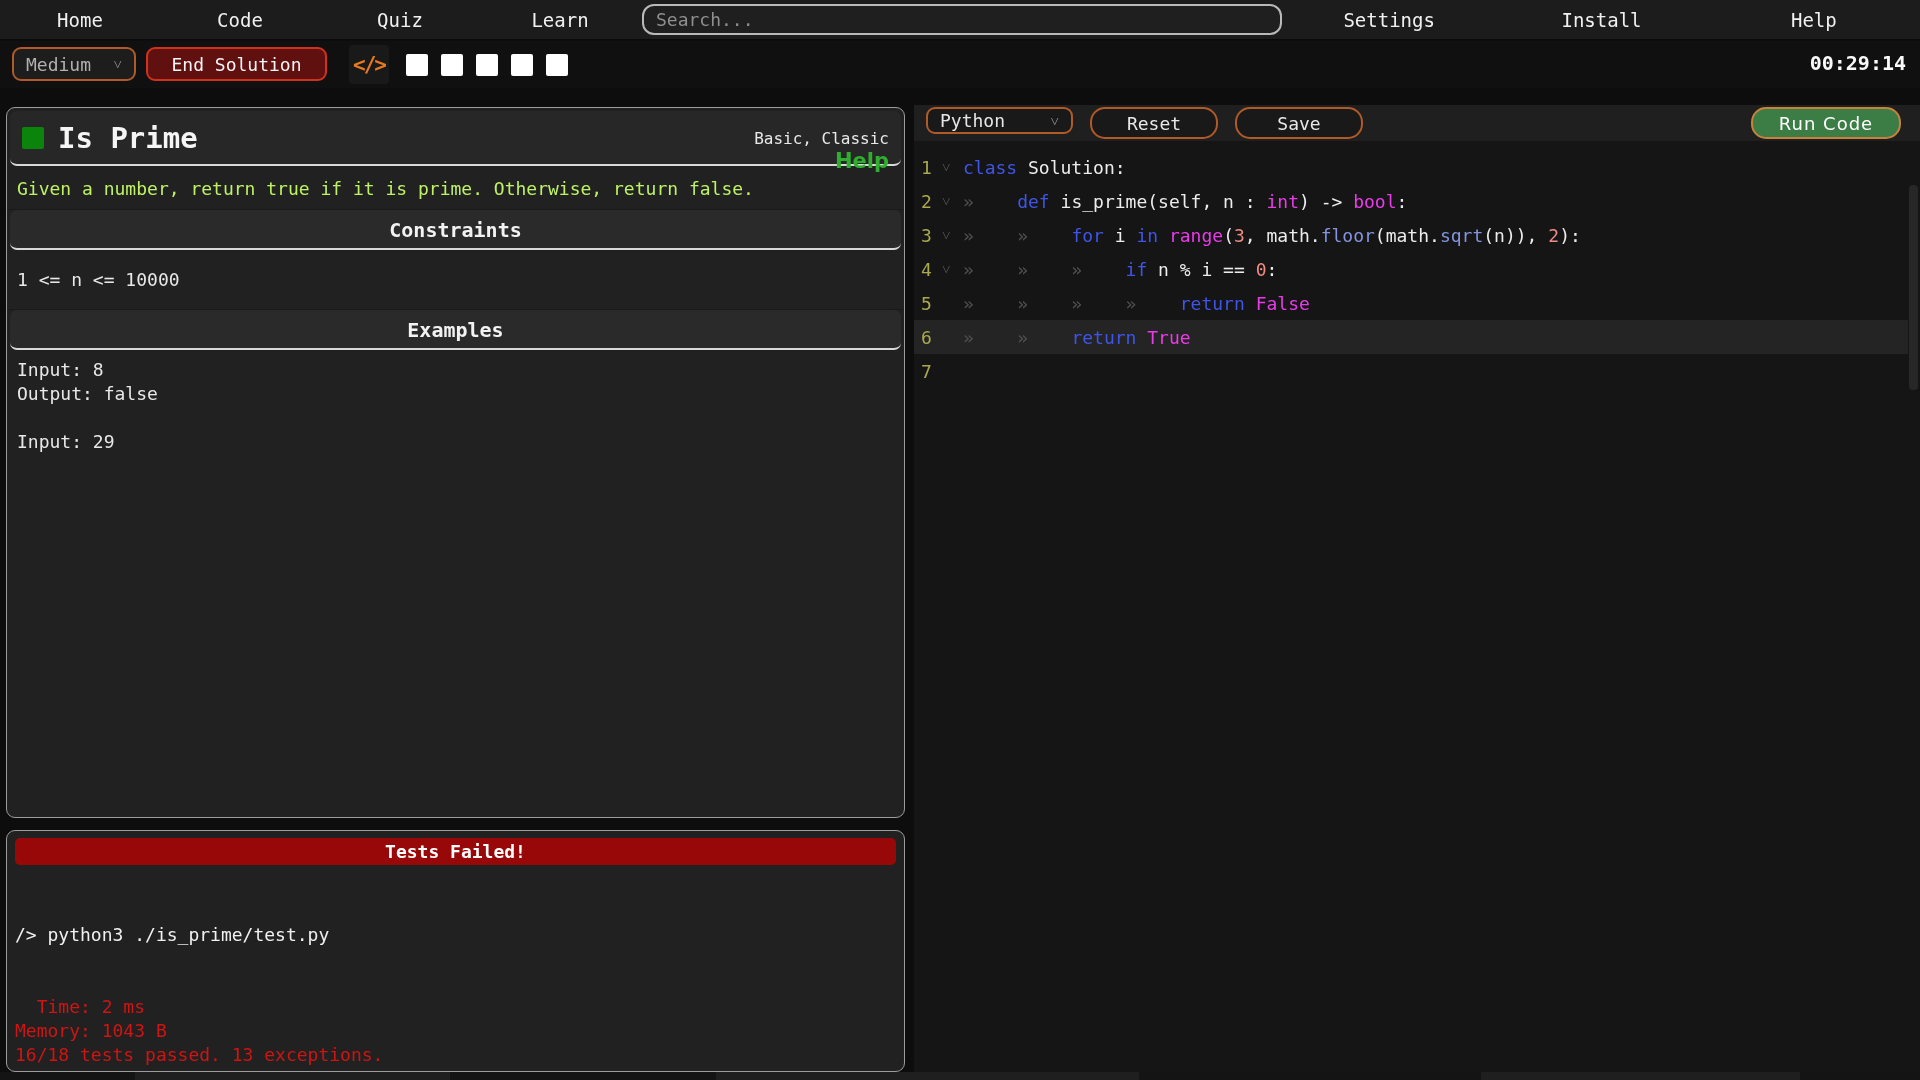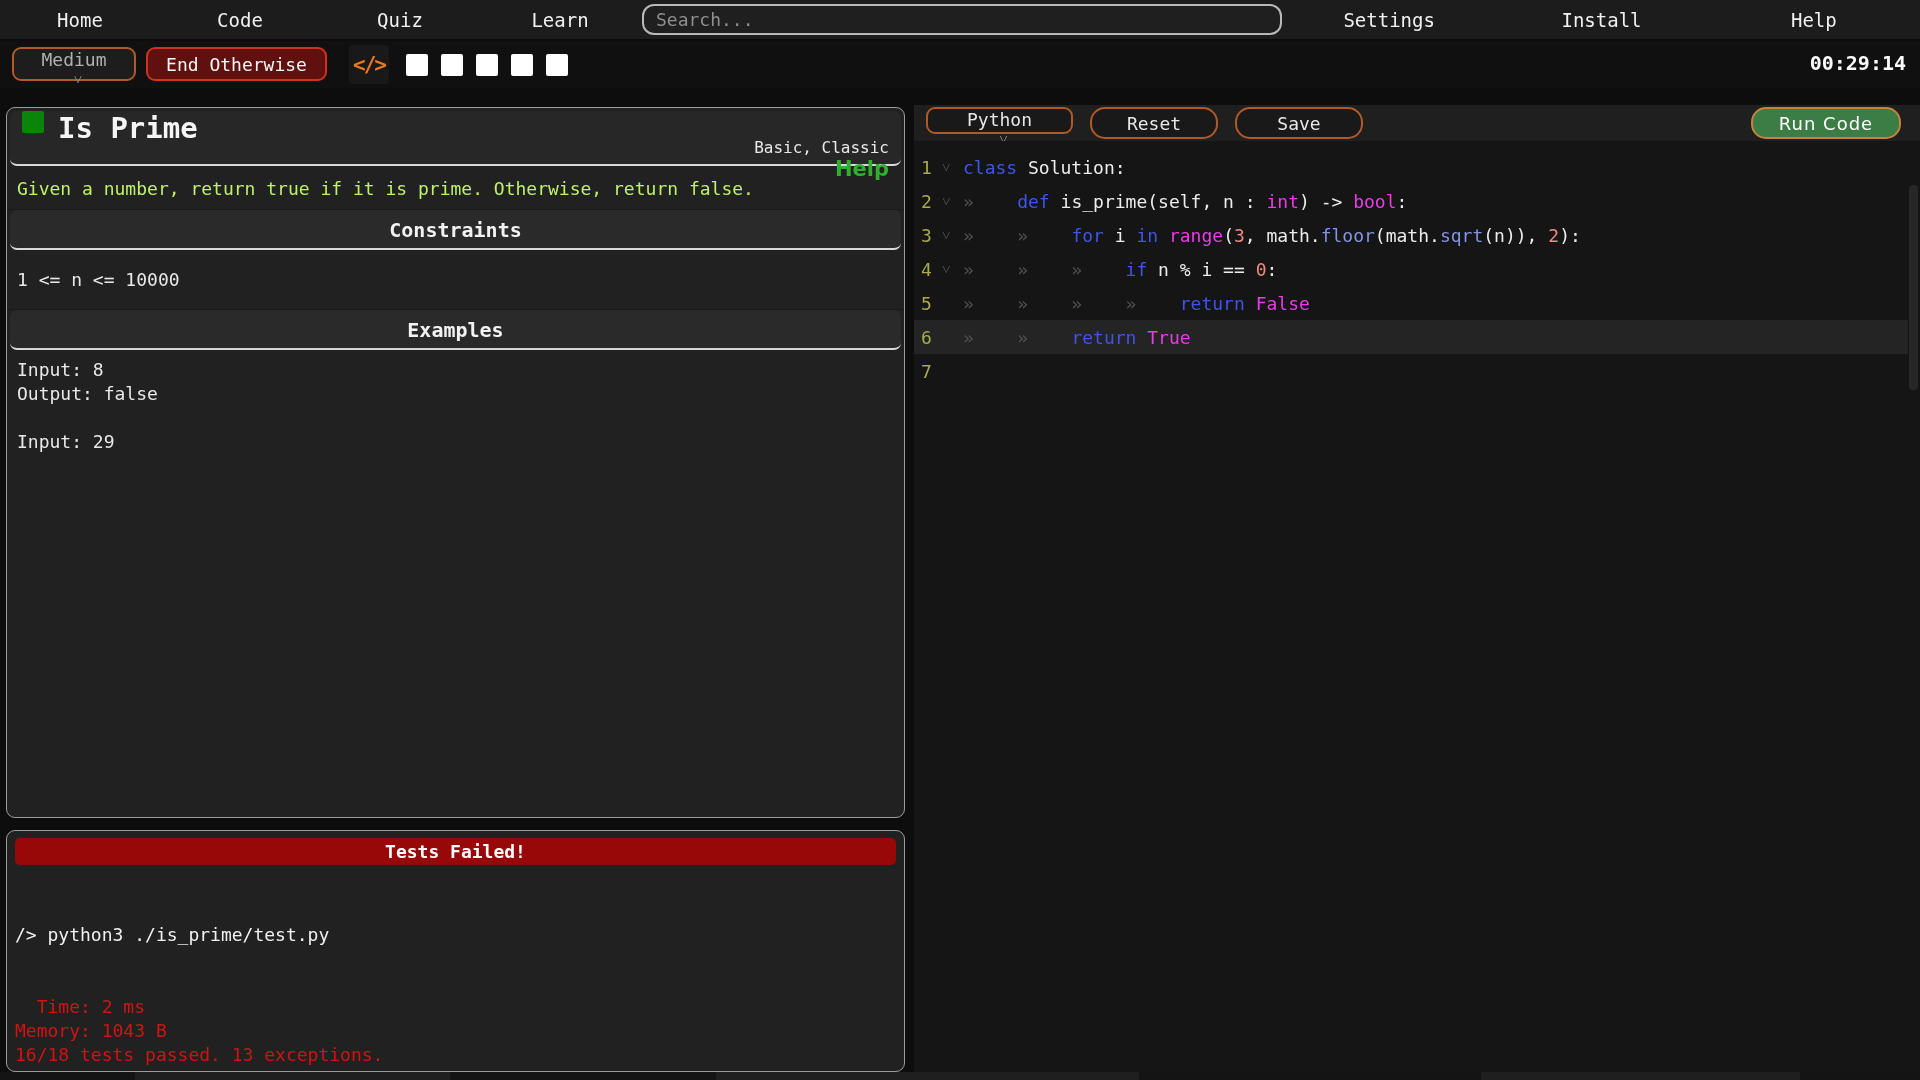--- a/index.html
+++ b/index.html
@@ -14,40 +14,40 @@
   .nav-item { flex:1; text-align:center; line-height:40px; color:#f0f0f0; font-size:19px; cursor:pointer; }
   .search { position:absolute; left:642px; top:4px; width:640px; height:31px;
     background:#1f1f1f; border:2px solid #b9b9b9; border-radius:12px; color:#9a9a9a;
     font-family:"DejaVu Sans Mono", monospace; font-size:18px; padding:0 12px; outline:none; }
   .search::placeholder { color:#8f8f8f; }
 
   
   .bar2 { position:absolute; left:0; top:41px; width:1920px; height:47px; background:#101010; }
   .dd { position:absolute; display:flex; align-items:center; justify-content:space-between;
     background:#1d1d1d; border:2px solid #b05a28; border-radius:9px; color:#b0b0b0;
-    font-size:18px; padding:0 12px; cursor:pointer;flex-direction:column; }
+    font-size:18px; padding:0 12px; cursor:pointer; }
   .dd .chev { color:#9a9a9a; font-size:15px; margin-left:8px; }
   .medium { left:12px; top:6px; width:124px; height:34px; }
   .end-btn { position:absolute; left:146px; top:6px; width:181px; height:34px;
     background:#611010; border:2px solid #d0321e; border-radius:9px; color:#f5f5f5;
     font-size:18px; display:flex; align-items:center; justify-content:center; cursor:pointer; }
   .code-tile { position:absolute; left:349px; top:4px; width:40px; height:39px;
     background:#191919; border-radius:4px; display:flex; align-items:center; justify-content:center; }
   .code-glyph { color:#e87a1e; font-size:21px; font-weight:bold; letter-spacing:-2px; }
   .squares { position:absolute; left:406px; top:13px; display:flex; gap:13px; }
   .square { width:22px; height:22px; background:#ffffff; border-radius:2px; }
   .timer { position:absolute; right:14px; top:10px; color:#fafafa; font-size:20px; font-weight:bold; }
 
   
   .panel { position:absolute; background:#212121; border:1px solid #9c9c9c; border-radius:9px; overflow:hidden; }
   .problem-panel { left:6px; top:107px; width:899px; height:711px; }
   .tests-panel  { left:6px; top:830px; width:899px; height:242px; }
 
   .title-band { margin:3px 3px 0 3px; height:55px; background:#272727; border-radius:7px;
-    border-bottom:2px solid #d8d8d8; display:flex; padding:0 12px; }
+    border-bottom:2px solid #d8d8d8; display:flex; align-items:center; padding:0 12px; }
   .green-sq { width:22px; height:22px; background:#0b840b; border-radius:2px; margin-right:14px; }
   .p-title { color:#f5f5f5; font-size:29px; font-weight:bold; }
   .title-right { margin-left:auto; text-align:right; line-height:1.15; }
   .p-tags { color:#e8e8e8; font-size:16px;margin-top:28px; }
   .p-diff { color:#2fae2f; font-size:21px; font-weight:bold; font-family:"DejaVu Sans", sans-serif; }
   .desc-row { padding:12px 10px 10px 10px; color:#bef264; font-size:18px; border-bottom:1px solid #1a1a1a; }
   .band { margin:0 3px; height:40px; background:#2a2a2a; border-radius:7px; border-bottom:2px solid #d8d8d8;
     text-align:center; line-height:40px; color:#f2f2f2; font-size:20px; font-weight:bold; }
   .val-row { padding:19px 10px; color:#e8e8e8; font-size:18px; border-bottom:1px solid #1a1a1a; white-space:pre; }
   .examples { padding:8px 10px; color:#e8e8e8; font-size:18px; line-height:24px; white-space:pre; }
@@ -105,21 +105,21 @@
       <div class="nav-item">Install</div>
       <div class="nav-item">Help</div>
     </div>
 </div>
 
 <div class="bar2">
   <div class="dd medium">
     <span>Medium</span>
     <span class="chev">˅</span>
   </div>
-  <div class="end-btn">End Otherwise</div>
+  <div class="end-btn">End Solution</div>
   <div class="code-tile">
     <span class="code-glyph">&lt;/&gt;</span>
   </div>
   <div class="squares">
       <div class="square"></div>
       <div class="square"></div>
       <div class="square"></div>
       <div class="square"></div>
       <div class="square"></div>
     </div>

